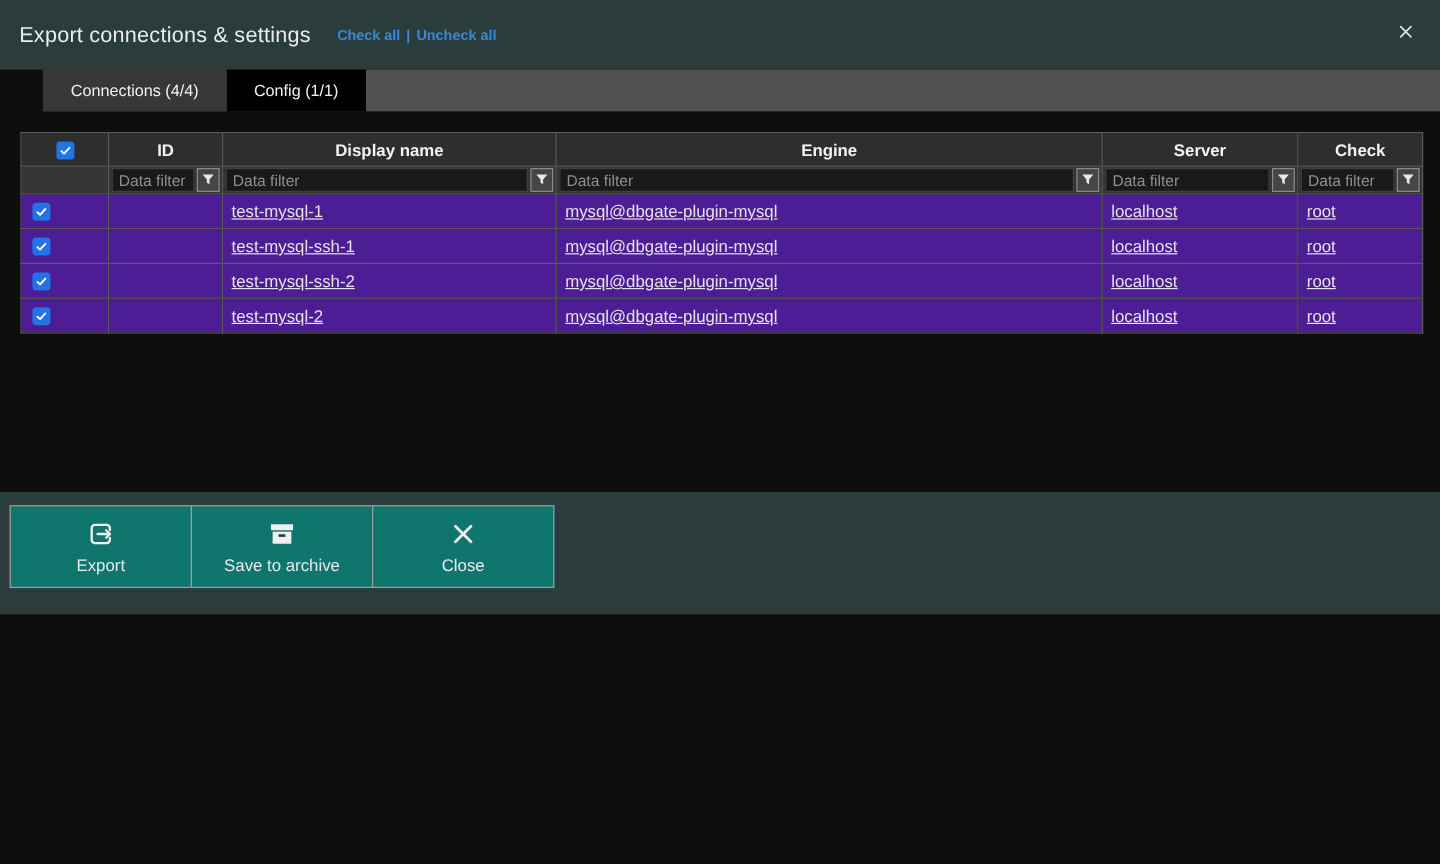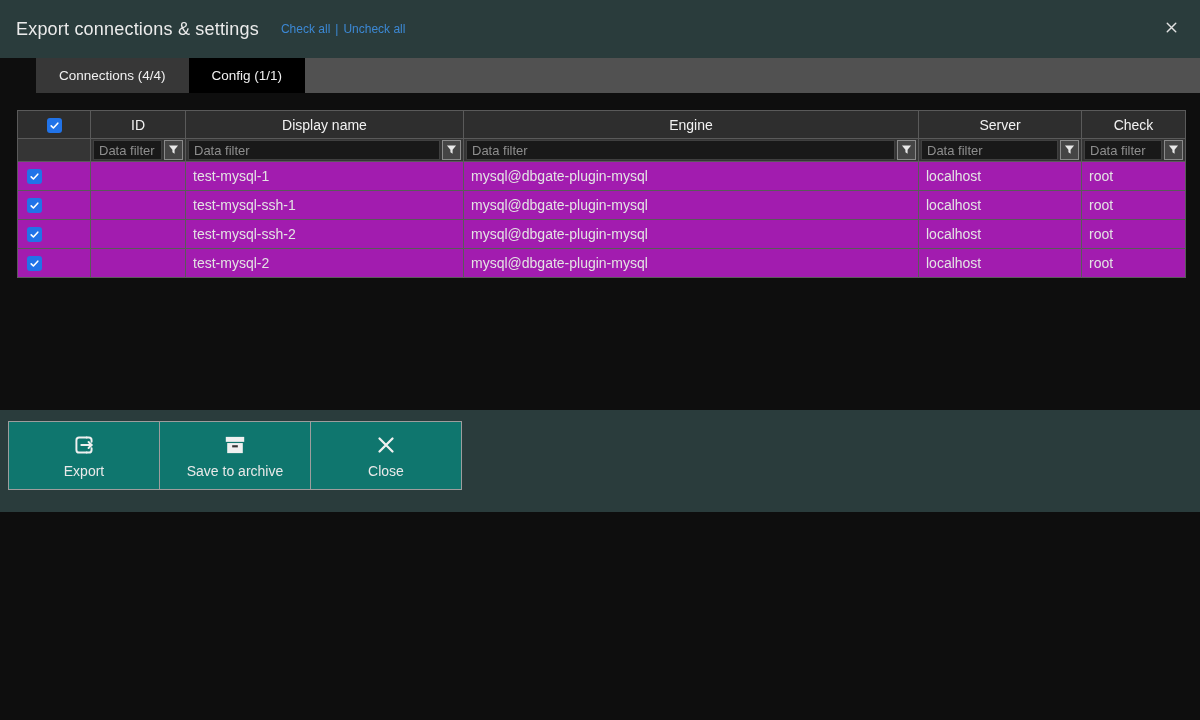--- a/index.html
+++ b/index.html
@@ -10,51 +10,51 @@
     font-family:"Liberation Sans", sans-serif;
   }
   .dialog { display:flex; flex-direction:column; width:1200px; height:512px; }
 
   
   .titlebar {
     height:58px; flex:0 0 58px; background:var(--teal,#2a3c3c);
     display:flex; align-items:center; padding:0 18px 0 16px;
   }
   .title { font-size:18px; color:#ebebeb; letter-spacing:.2px; }
-  .header-links { margin-left:22px; font-size:12px; font-weight:normal; color:var(--link,#3c88d4); display:flex; gap:5px; align-items:center; }
+  .header-links { margin-left:22px; font-size:12px; font-weight:bold; color:var(--link,#3c88d4); display:flex; gap:5px; align-items:center; }
   .header-link { color:var(--link,#3c88d4); cursor:pointer; text-decoration:none; }
   .titlebar-close { margin-left:auto; width:22px; height:22px; display:flex; align-items:center; justify-content:center; cursor:pointer; }
 
   
   .tabbar { height:35px; flex:0 0 35px; background:#515151; display:flex; align-items:stretch;margin-left:36px; }
   .tab { padding:0 23px; display:flex; align-items:center; font-size:13.5px; color:#f0f0f0; cursor:pointer; }
   .tab.active { background:var(--tab-active,#373737); }
   .tab.inactive { background:#000000; }
 
   
   .content { flex:1 1 auto; background:#0e0e0e; padding:17px 15px 0 17px; overflow:hidden; }
   table.grid { border-collapse:collapse; table-layout:fixed; width:1168px; }
   .grid col.c0{width:73px}.grid col.c1{width:95px}.grid col.c2{width:278px}
   .grid col.c3{width:455px}.grid col.c4{width:163px}.grid col.c5{width:104px}
   .grid th, .grid td { border:1px solid #5a5a5a; overflow:hidden; white-space:nowrap; }
-  .grid thead th { background:#2e2e2e; color:#f2f2f2; font-size:14px; font-weight:normal; height:28px; text-align:center; padding:0 4px; }
+  .grid thead th { background:#2e2e2e; color:#f2f2f2; font-size:14px; font-weight:bold; height:28px; text-align:center; padding:0 4px; }
   .filter-row td { background:#353535; height:23px; padding:1px 2px; }
   .filter-wrap { display:flex; align-items:center; gap:2px; }
   .filter-input {
     flex:1 1 auto; min-width:0; height:20px; padding:0 5px;
     background:#191919; border:1px solid #404040; color:#dddddd;
     font-size:13px; font-family:inherit;
   }
   .filter-input::placeholder { color:#8e8e8e; opacity:1; }
   .filter-btn {
     flex:0 0 19px; width:19px; height:20px; padding:0;
     background:#454545; border:1px solid #8a8a8a;
     display:flex; align-items:center; justify-content:center; cursor:pointer;
   }
-  tbody td { background:#a21caf; color:#e4e4e4; font-size:14px; height:29px; padding:0 7px; }
+  tbody td { background:#4c1d95; color:#e4e4e4; font-size:14px; height:29px; padding:0 7px;text-decoration:underline; }
   td.cell-check { padding:0 0 0 9px; }
   th.cell-check { padding:0; text-align:center; }
   .checkbox {
     width:15px; height:15px; border-radius:3px; background:var(--cb,#2173e8);
     display:inline-flex; align-items:center; justify-content:center; vertical-align:middle; cursor:pointer;
   }
 
   
   .footer { height:102px; flex:0 0 102px; background:var(--teal,#2a3c3c); padding:11px 0 0 8px; display:flex; align-items:flex-start; }
   .fbtn {

